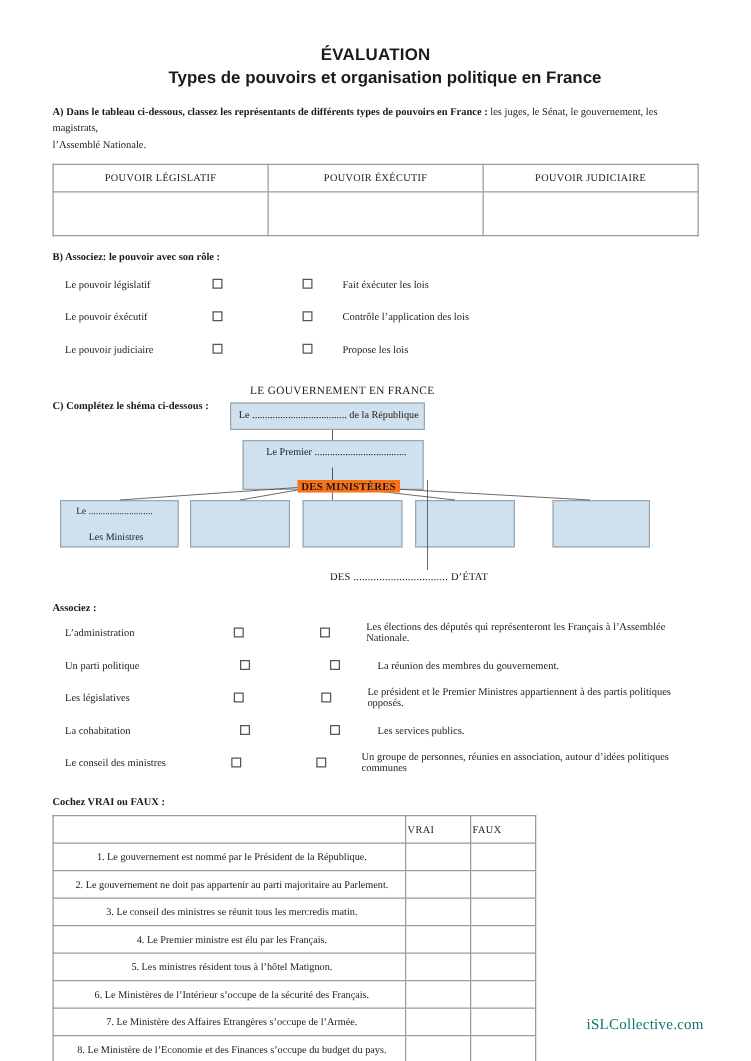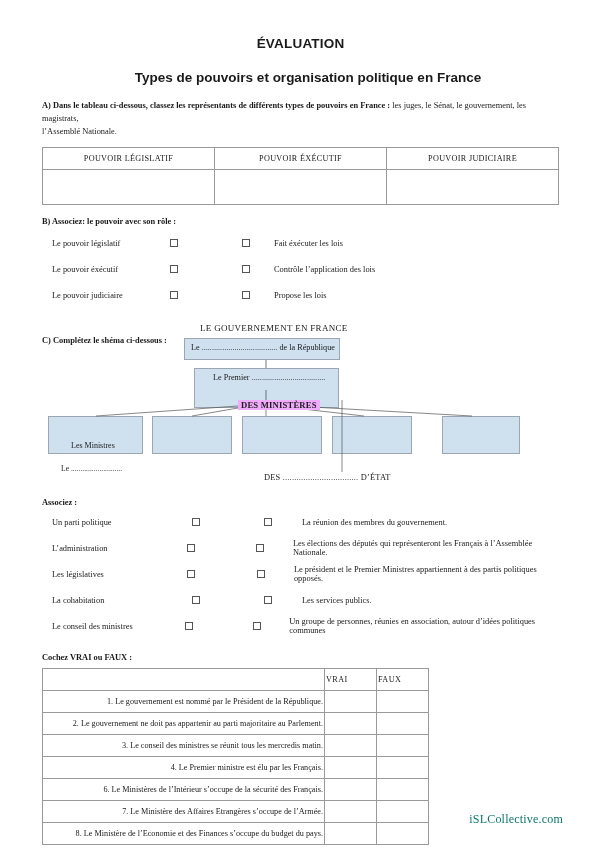--- a/index.html
+++ b/index.html
@@ -14,21 +14,21 @@
   .page{position:relative;width:601px;height:849px;padding:0;}
 
   
   .title-block{text-align:center;padding-top:36px;}
   .title-line1{
     font-family:"Liberation Sans", sans-serif;
     font-weight:bold;font-size:13.5px;letter-spacing:.2px;
   }
   .title-line2{
     font-family:"Liberation Sans", sans-serif;
-    font-weight:bold;font-size:13.5px;margin-top:19px;padding-left:15px;
+    font-weight:bold;font-size:13.5px;margin-top:3px;padding-left:15px;
   }
 
   
   .instr{
     font-size:8.4px;font-weight:bold;
     margin:0 42px;line-height:1.55;
   }
   .instr .reg{font-weight:normal;}
 
   .sec-label{
@@ -107,34 +107,34 @@
     padding:4px 0 0 6px;
   }
   .box-pm{
     left:152px;top:48px;width:145px;height:40px;
     font-size:8.2px;
     padding:4px 0 0 18px;
   }
   .ministeres-title{
     position:absolute;left:196px;top:80px;
     font-size:8.6px;font-weight:bold;letter-spacing:.2px;
-    background:#f0abfc;padding:0 3px;z-index:4;
+    background:#f97316;padding:0 3px;z-index:4;
   }
   .mbox{
     position:absolute;top:96px;height:38px;
     background:#cfe0ef;border:1px solid #9aa7b2;
     box-sizing:border-box;
   }
   .mb1{left:6px;width:95px;}
   .mb2{left:110px;width:80px;}
   .mb3{left:200px;width:80px;}
   .mb4{left:290px;width:80px;}
   .mb5{left:400px;width:78px;}
   .mb1-t1{
-    position:absolute;left:12px;top:3px;font-size:7.6px;margin-top:44px;
+    position:absolute;left:12px;top:3px;font-size:7.6px;
   }
   .mb1-t2{
     position:absolute;left:22px;top:24px;font-size:8px;
   }
   .etat-line{
     position:absolute;left:222px;top:153px;
     font-size:8.4px;letter-spacing:.2px;
   }
   .dsvg{position:absolute;left:0;top:0;width:517px;height:178px;z-index:1;}
 
@@ -147,21 +147,21 @@
     border-collapse:collapse;
     width:386px;
     table-layout:fixed;
   }
   .tableVF th,.tableVF td{
     border:1px solid #9a9a9a;
     font-size:8.2px;font-weight:normal;
     height:19px;
   }
   .tableVF .stmt{
-    text-align:right;padding-left:5px;
+    text-align:center;padding-left:5px;
   }
   .tableVF .hdr{
     text-align:left;letter-spacing:.4px;
   }
   .tableVF col.c1{width:282px;}
   .tableVF col.c2{width:52px;}
   .tableVF col.c3{width:52px;}
 
   
   .footer{
@@ -280,38 +280,38 @@
     <div class="mbox mb4"></div>
     <div class="mbox mb5"></div>
 
     <div class="etat-line">DES ................................. D’ÉTAT</div>
   </div>
 
   <div class="sec-label">Associez :</div>
   <div style="height:2px"></div>
   <div class="match-wrap">
     <div class="match-row2">
+      <div class="m2-left">L’administration</div>
+      <div class="m2-cbA">
+          <span class="cbox"></span>
+        </div>
+      <div class="m2-cbB">
+          <span class="cbox"></span>
+        </div>
+      <div class="m2-right">Les élections des députés qui représenteront les Français à l’Assemblée Nationale.</div>
+    </div>
+    <div class="match-row2">
       <div class="m2-left">Un parti politique</div>
       <div class="m2-cbA">
           <span class="cbox"></span>
         </div>
       <div class="m2-cbB">
           <span class="cbox"></span>
         </div>
       <div class="m2-right">La réunion des membres du gouvernement.</div>
-    </div>
-    <div class="match-row2">
-      <div class="m2-left">L’administration</div>
-      <div class="m2-cbA">
-          <span class="cbox"></span>
-        </div>
-      <div class="m2-cbB">
-          <span class="cbox"></span>
-        </div>
-      <div class="m2-right">Les élections des députés qui représenteront les Français à l’Assemblée Nationale.</div>
     </div>
     <div class="match-row2">
       <div class="m2-left">Les législatives</div>
       <div class="m2-cbA">
           <span class="cbox"></span>
         </div>
       <div class="m2-cbB">
           <span class="cbox"></span>
         </div>
       <div class="m2-right">Le président et le Premier Ministres appartiennent à des partis politiques opposés.</div>
@@ -369,20 +369,25 @@
         <td class="stmt">3. Le conseil des ministres se réunit tous les mercredis matin.</td>
         <td></td>
         <td></td>
       </tr>
       <tr>
         <td class="stmt">4. Le Premier ministre est élu par les Français.</td>
         <td></td>
         <td></td>
       </tr>
       <tr>
+        <td class="stmt">5. Les ministres résident tous à l’hôtel Matignon.</td>
+        <td></td>
+        <td></td>
+      </tr>
+      <tr>
         <td class="stmt">6. Le Ministères de l’Intérieur s’occupe de la sécurité des Français.</td>
         <td></td>
         <td></td>
       </tr>
       <tr>
         <td class="stmt">7. Le Ministère des Affaires Etrangères s’occupe de l’Armée.</td>
         <td></td>
         <td></td>
       </tr>
       <tr>

